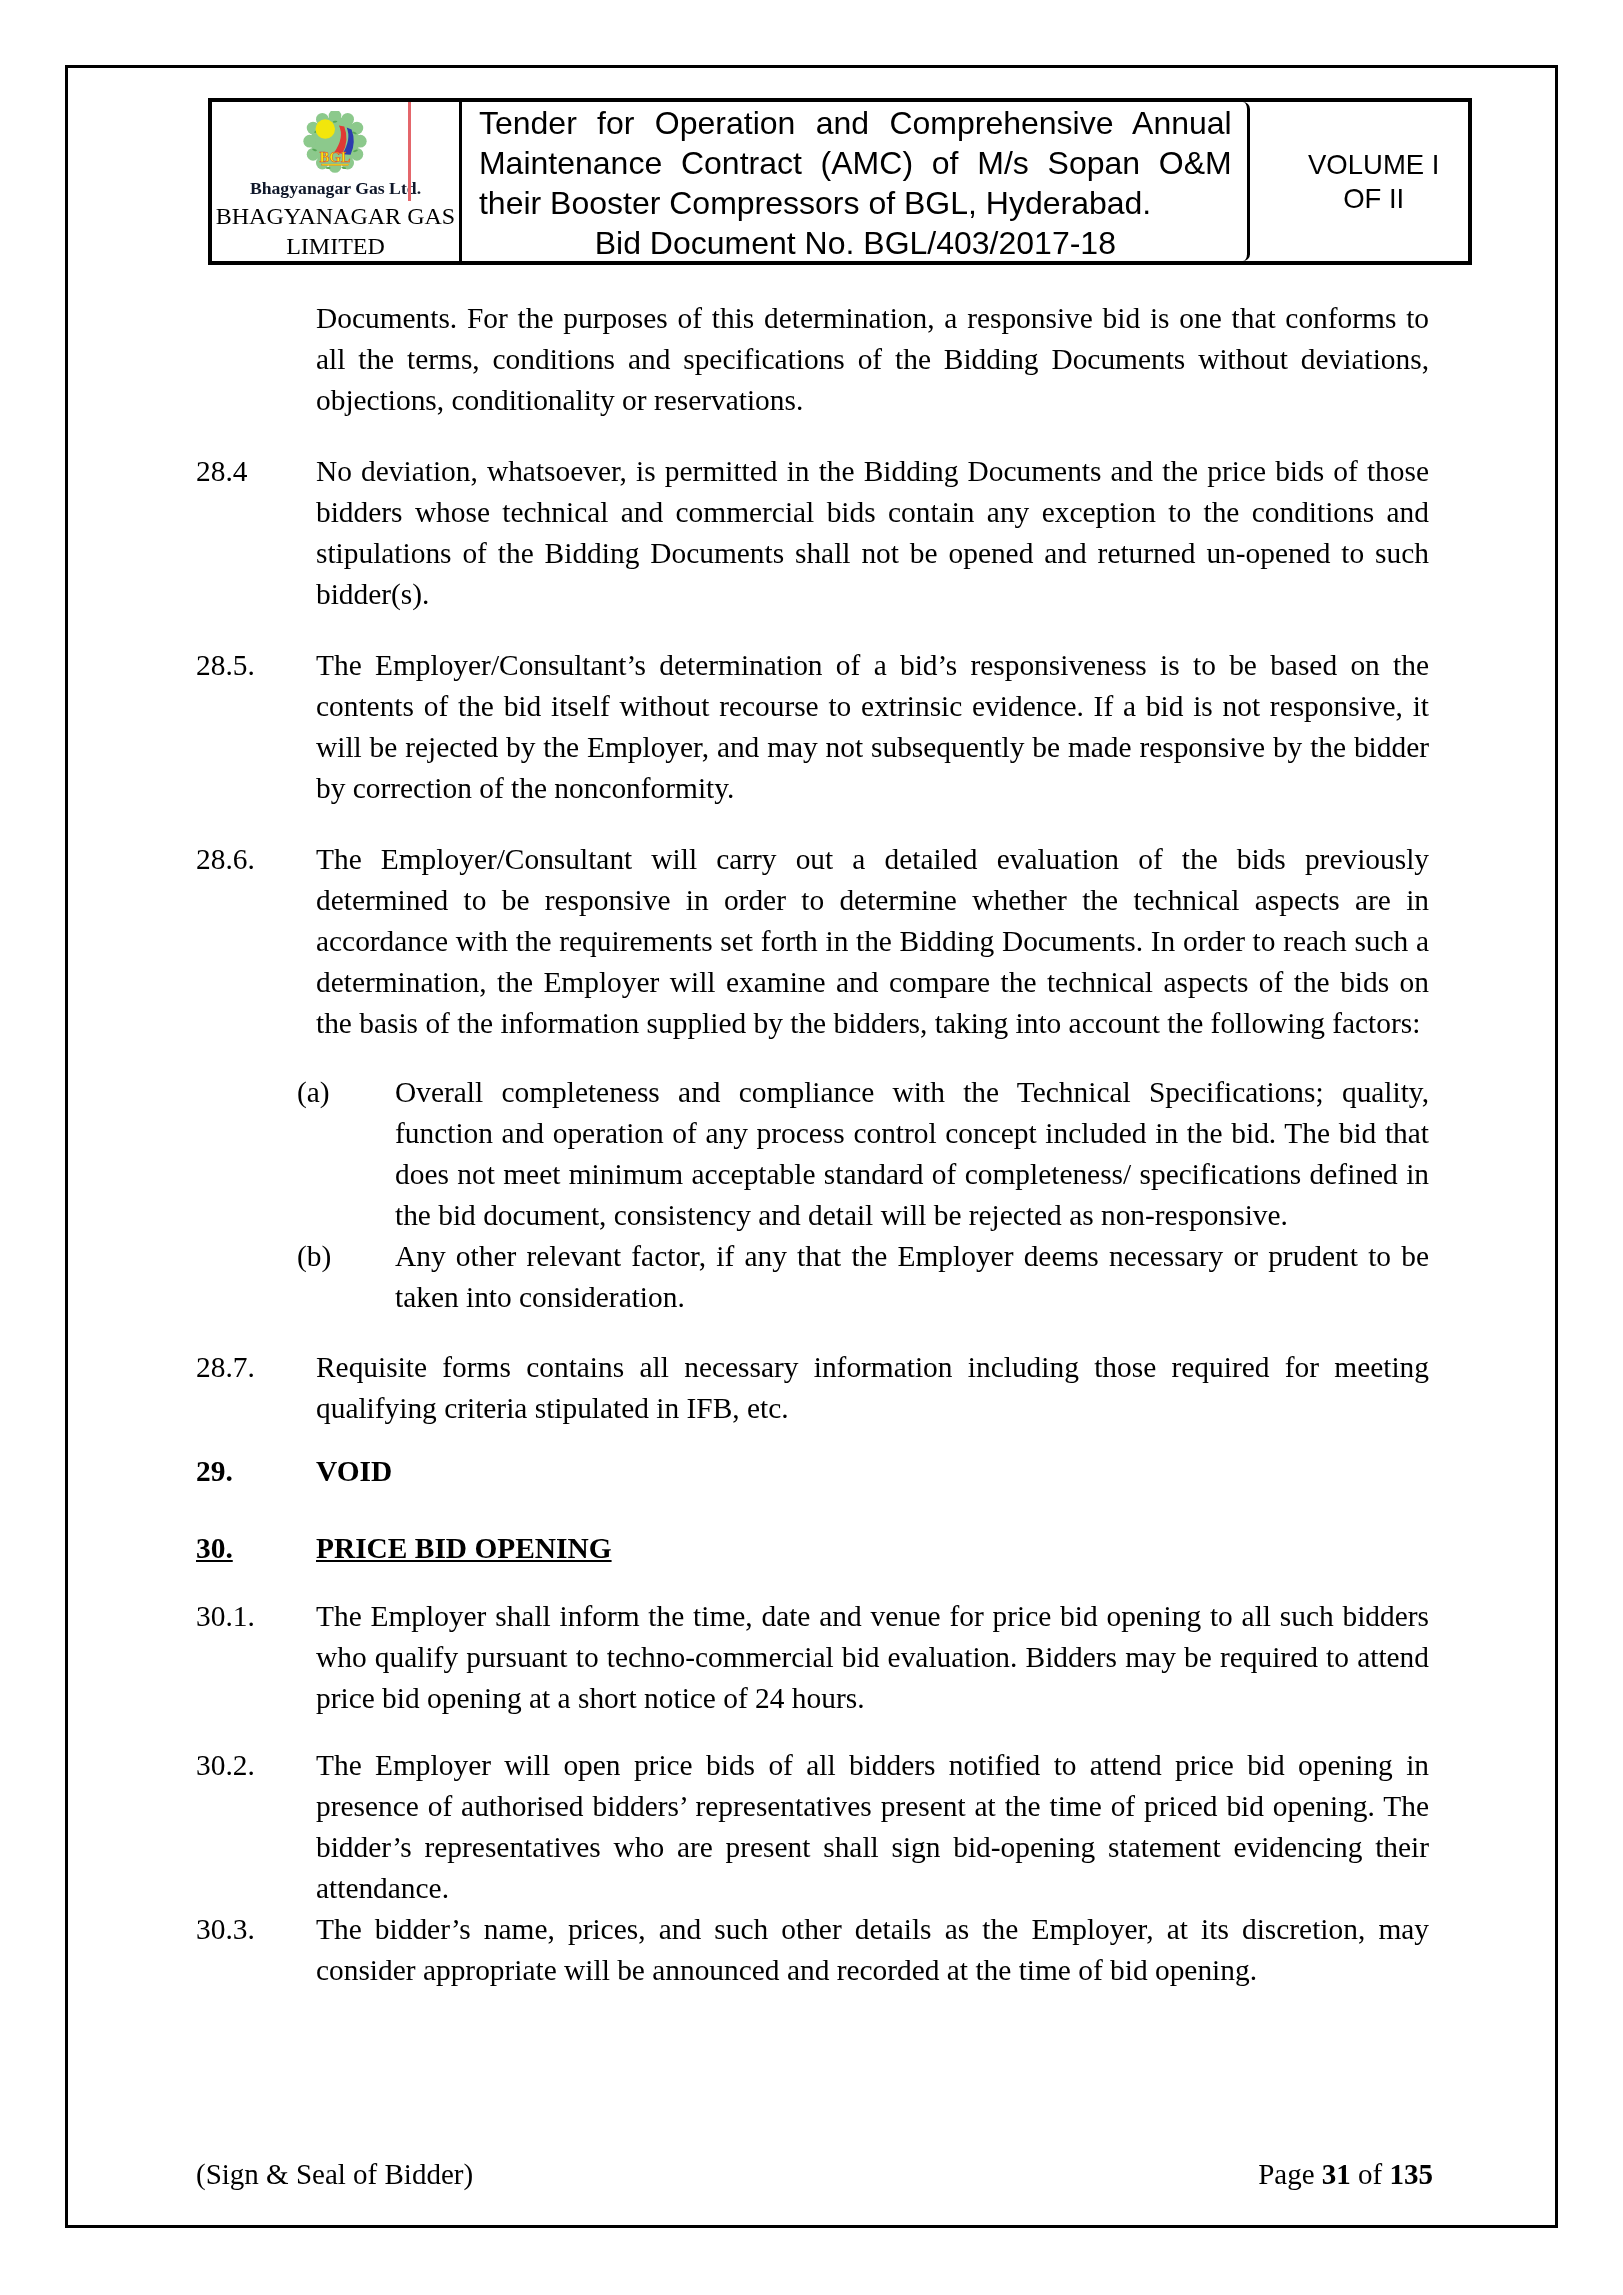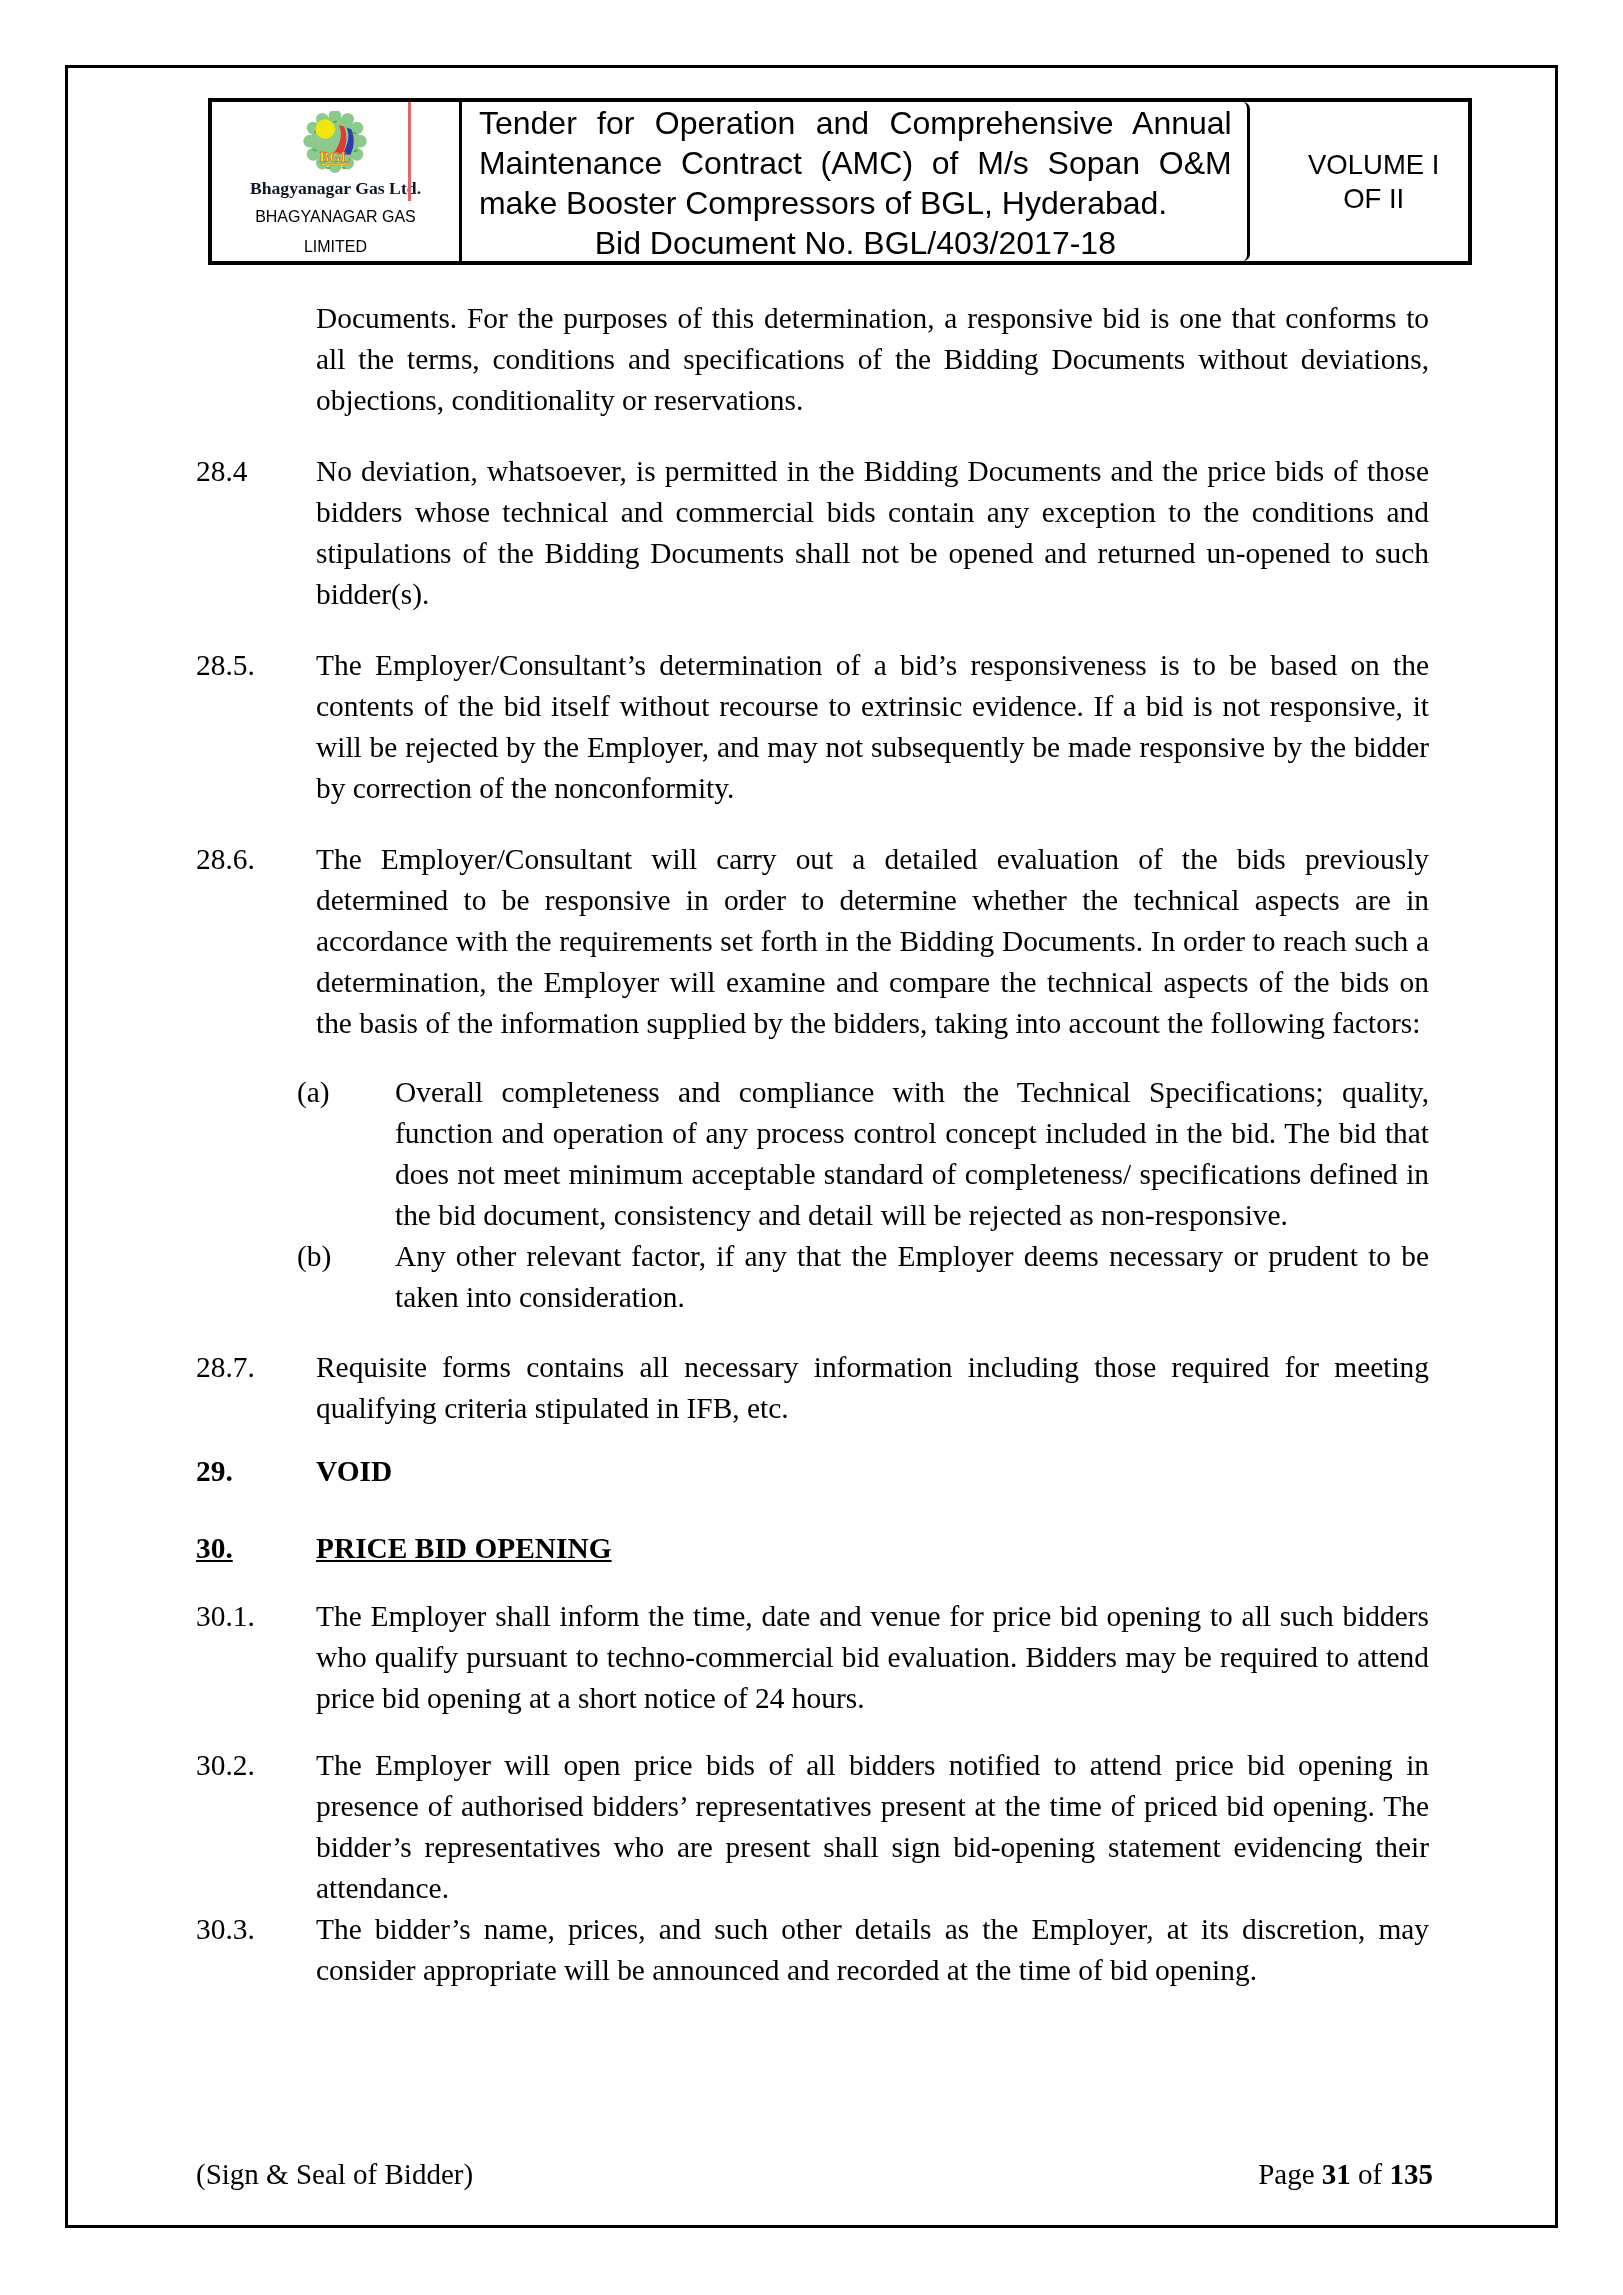--- a/index.html
+++ b/index.html
@@ -21,21 +21,21 @@
                 display:flex; flex-direction:column; justify-content:center;border-radius:7px; }
   .cell-volume { width:194px; display:flex; flex-direction:column; justify-content:center; align-items:center;
                  font-family:"Liberation Sans", sans-serif; font-size:27.5px; line-height:34px;margin-left:29px; }
   .title-line-just { text-align:justify; text-align-last:justify; }
   .title-line-left { text-align:left; }
   .title-line-center { text-align:center; }
 
   .red-line { position:absolute; left:196px; top:0; width:2.6px; height:99px; background:#e4666b; }
 
   .logo-caption { font-family:"Liberation Serif", serif; font-weight:bold; color:#0f172a; font-size:17.7px; line-height:19.6px; margin-top:1.3px; }
-  .company-name { font-family:Liberation Sans, sans-serif; font-size:16px; line-height:29.4px; text-align:center; margin-top:3.9px; }
+  .company-name { font-family:Liberation Serif, serif; font-size:24px; line-height:29.4px; text-align:center; margin-top:3.9px; }
 
   
   .content { position:absolute; left:196px; top:298px; width:1233px; font-size:29.4px; line-height:41px; }
   .para { display:flex;gap:22px; }
   .pnum { width:98px; flex:0 0 98px; }
   .ptxt { flex:1; text-align:justify; }
   .factors { margin-left:101px; }
   .factor { display:flex; }
   .flabel { width:98px; flex:0 0 98px; }
   .ftxt { flex:1; text-align:justify; }
@@ -99,21 +99,21 @@
       <div class="company-name">
         <div>BHAGYANAGAR GAS</div>
         <div>LIMITED</div>
       </div>
       <div class="red-line"></div>
     </div>
 
     <div class="cell cell-title">
       <div class="title-line-just">Tender for Operation and Comprehensive Annual</div>
       <div class="title-line-just">Maintenance Contract (AMC) of M/s Sopan O&amp;M</div>
-      <div class="title-line-left">make Booster Compressors of BGL, Hyderabad.</div>
+      <div class="title-line-left">their Booster Compressors of BGL, Hyderabad.</div>
       <div class="title-line-center">Bid Document No. BGL/403/2017-18</div>
     </div>
 
     <div class="cell cell-volume">
       <div>VOLUME I</div>
       <div>OF II</div>
     </div>
   </div>
 
   <div class="content">

